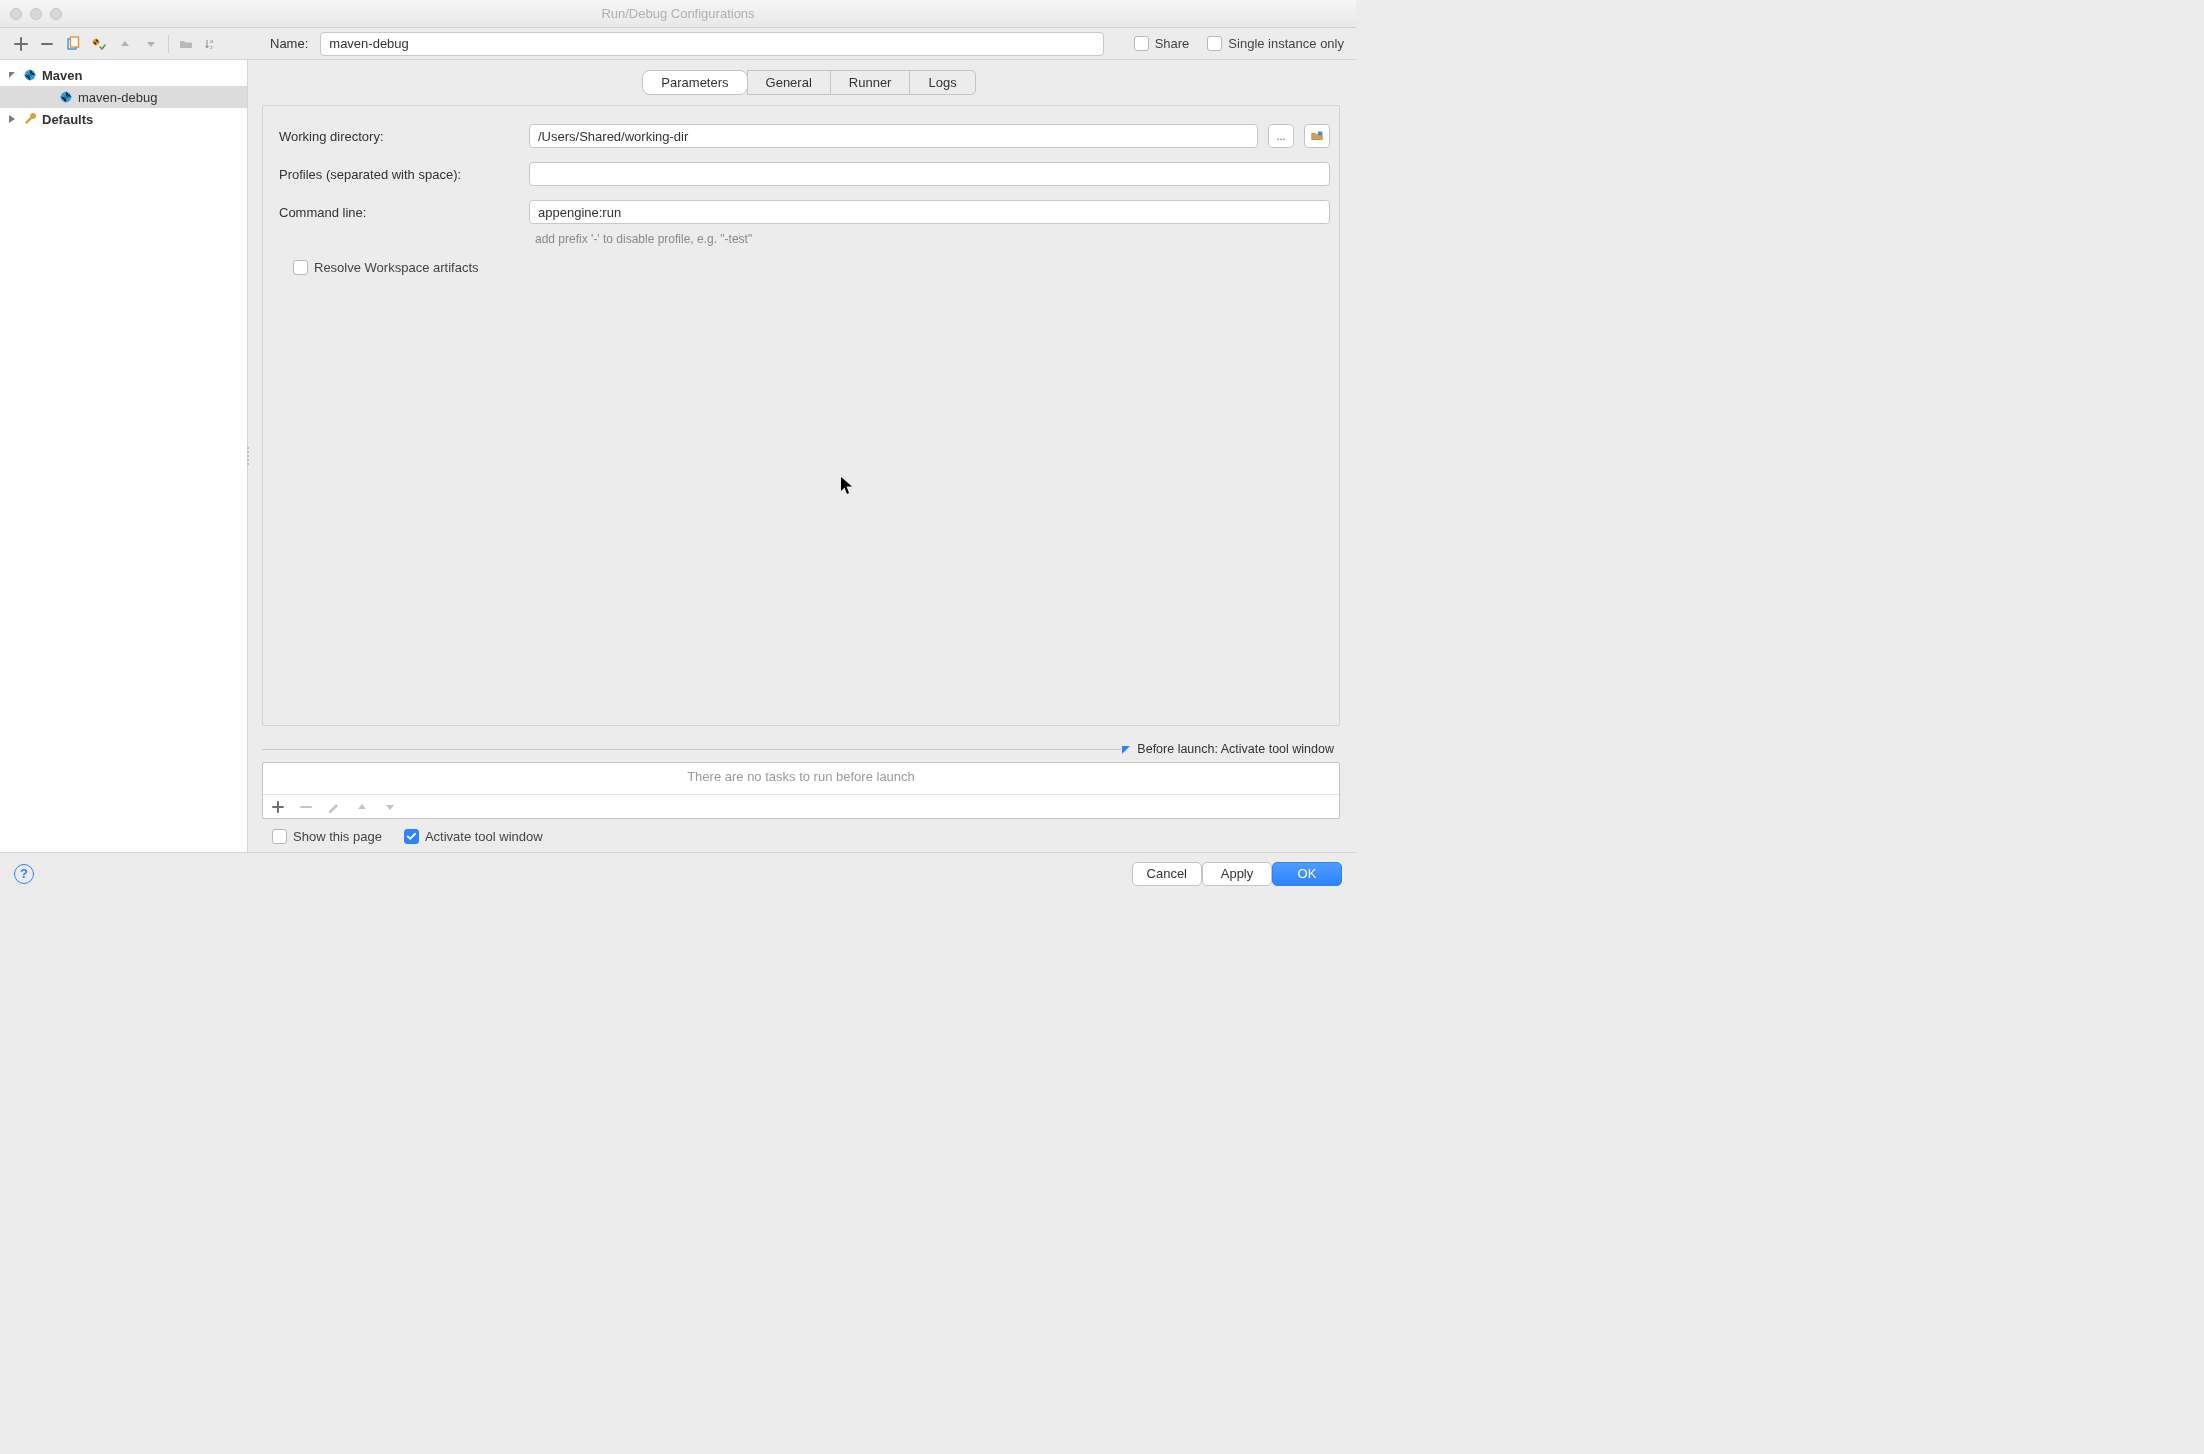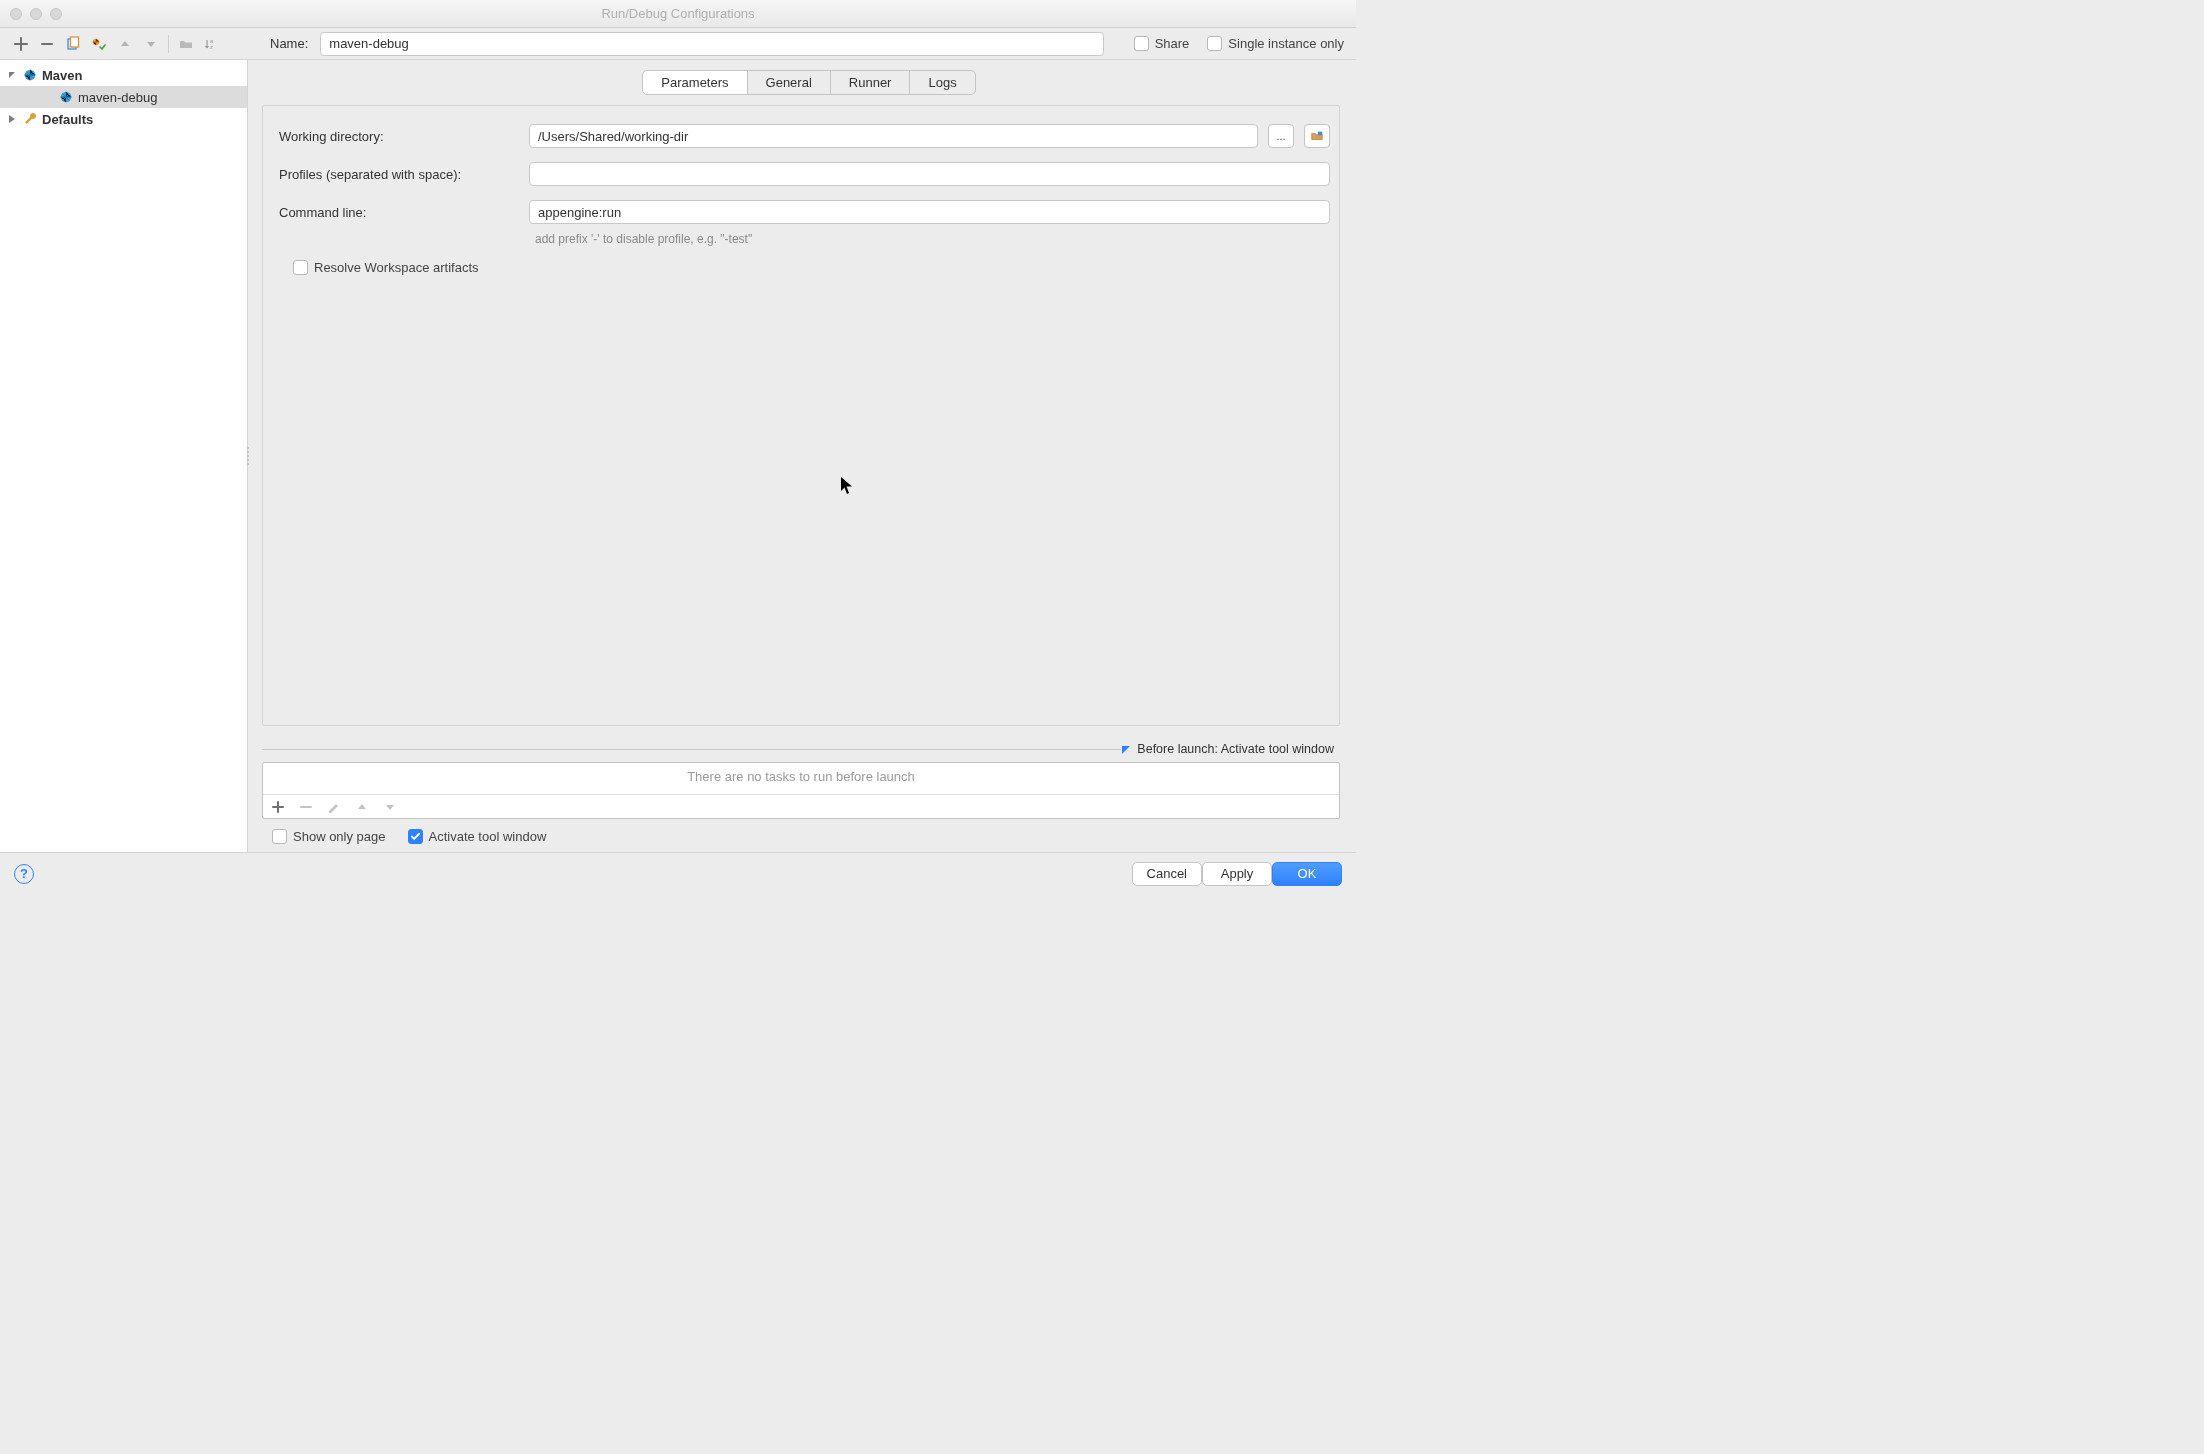--- a/index.html
+++ b/index.html
@@ -161,21 +161,21 @@
     border-bottom: none;
   }
   .tab-btn {
     background: #ececec;
     border: 1px solid #c4c4c4;
     padding: 4px 18px;
     font-size: 13px;
     color: #333;
     margin-left: -1px;
   }
-  .tab-btn:first-child { border-top-left-radius: 5px; border-bottom-left-radius:5px; margin-left:16px; }
+  .tab-btn:first-child { border-top-left-radius: 5px; border-bottom-left-radius:5px; margin-left:16px;border-radius:8px; }
   .tab-btn:last-child { border-top-right-radius: 5px; border-bottom-right-radius:5px; }
   .tab-btn.active { background: #fff; }
 
   .params-panel {
     flex: 1;
     background: #ececec;
     border: 1px solid #d3d3d3;
     border-radius: 2px;
     padding: 18px 9px 16px 16px;
     display: flex;
@@ -497,21 +497,21 @@
           <span class="ticon">
             <svg viewBox="0 0 16 16">
                 <path d="M4 6 L8 11 L12 6 Z" fill="#c4c4c4"></path>
               </svg>
           </span>
         </div>
       </div>
       <div class="bl-checks">
         <label class="chk">
           <span class="chk-box"></span>
-          <span>Show only page</span>
+          <span>Show this page</span>
         </label>
         <label class="chk">
           <span class="chk-box checked">
             <svg viewBox="0 0 12 12" width="11" height="11">
                 <path d="M2 6l2.5 2.5L10 3" stroke="#fff" stroke-width="2" fill="none" stroke-linecap="round"></path>
               </svg>
           </span>
           <span>Activate tool window</span>
         </label>
       </div>

